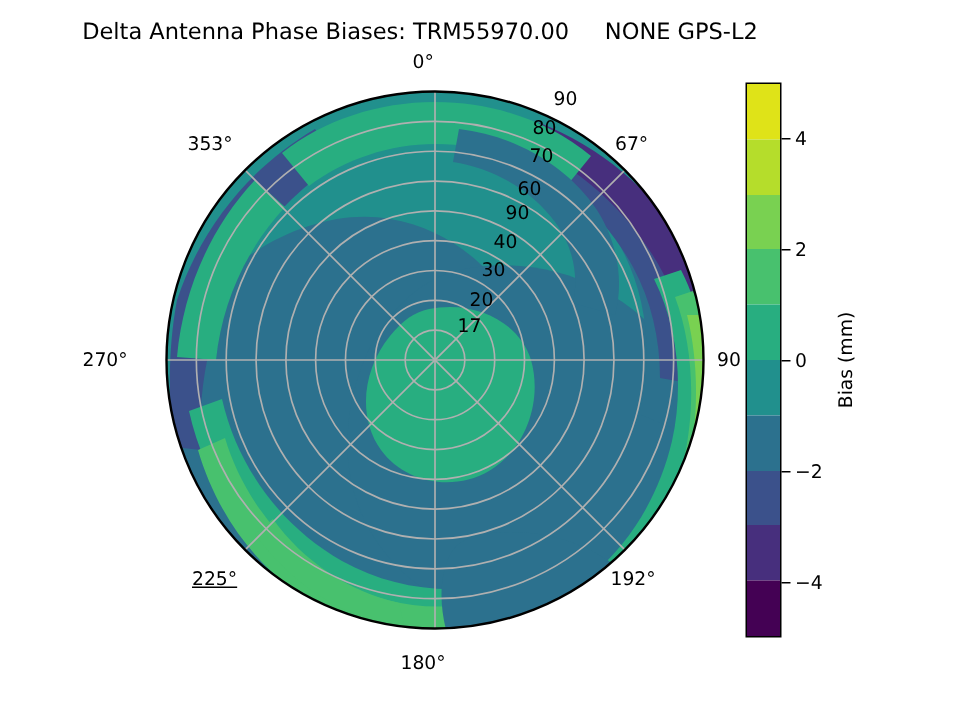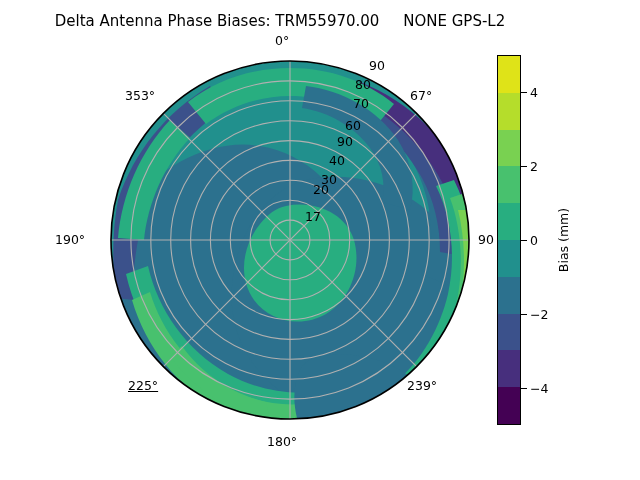--- a/index.html
+++ b/index.html
@@ -216,28 +216,28 @@
         <line x1="53.4" y1="53.4" x2="306.6" y2="306.6"></line>
         <line x1="306.6" y1="53.4" x2="53.4" y2="306.6"></line>
       </g>
 
       <circle cx="180" cy="180" r="179" fill="none" stroke="#000000" stroke-width="1.6"></circle>
     </svg>
 
     <div class="ang-label" style="left:165px;top:-27px;">0°</div>
     <div class="ang-label" style="left:300px;top:28px;">67°</div>
     <div class="ang-label" style="left:368px;top:172px;">90</div>
-    <div class="ang-label" style="left:297px;top:318px;">239°</div>
+    <div class="ang-label" style="left:297px;top:318px;">192°</div>
     <div class="ang-label" style="left:157px;top:374px;">180°</div>
     <div class="ang-label" style="left:18px;top:318px;text-decoration:underline;">225°</div>
-    <div class="ang-label" style="left:-55px;top:172px;">190°</div>
+    <div class="ang-label" style="left:-55px;top:172px;">270°</div>
     <div class="ang-label" style="left:15px;top:28px;">353°</div>
 
     <div class="rad-label" style="left:195px;top:149px;">17</div>
-    <div class="rad-label" style="left:203px;top:122px;">20</div>
+    <div class="rad-label" style="left:203px;top:132px;">20</div>
     <div class="rad-label" style="left:211px;top:112px;">30</div>
     <div class="rad-label" style="left:219px;top:93px;">40</div>
     <div class="rad-label" style="left:227px;top:74px;">90</div>
     <div class="rad-label" style="left:235px;top:58px;">60</div>
     <div class="rad-label" style="left:243px;top:36px;">70</div>
     <div class="rad-label" style="left:245px;top:17px;">80</div>
     <div class="rad-label" style="left:259px;top:-2px;">90</div>
   </div>
 
   <div class="cbar">

